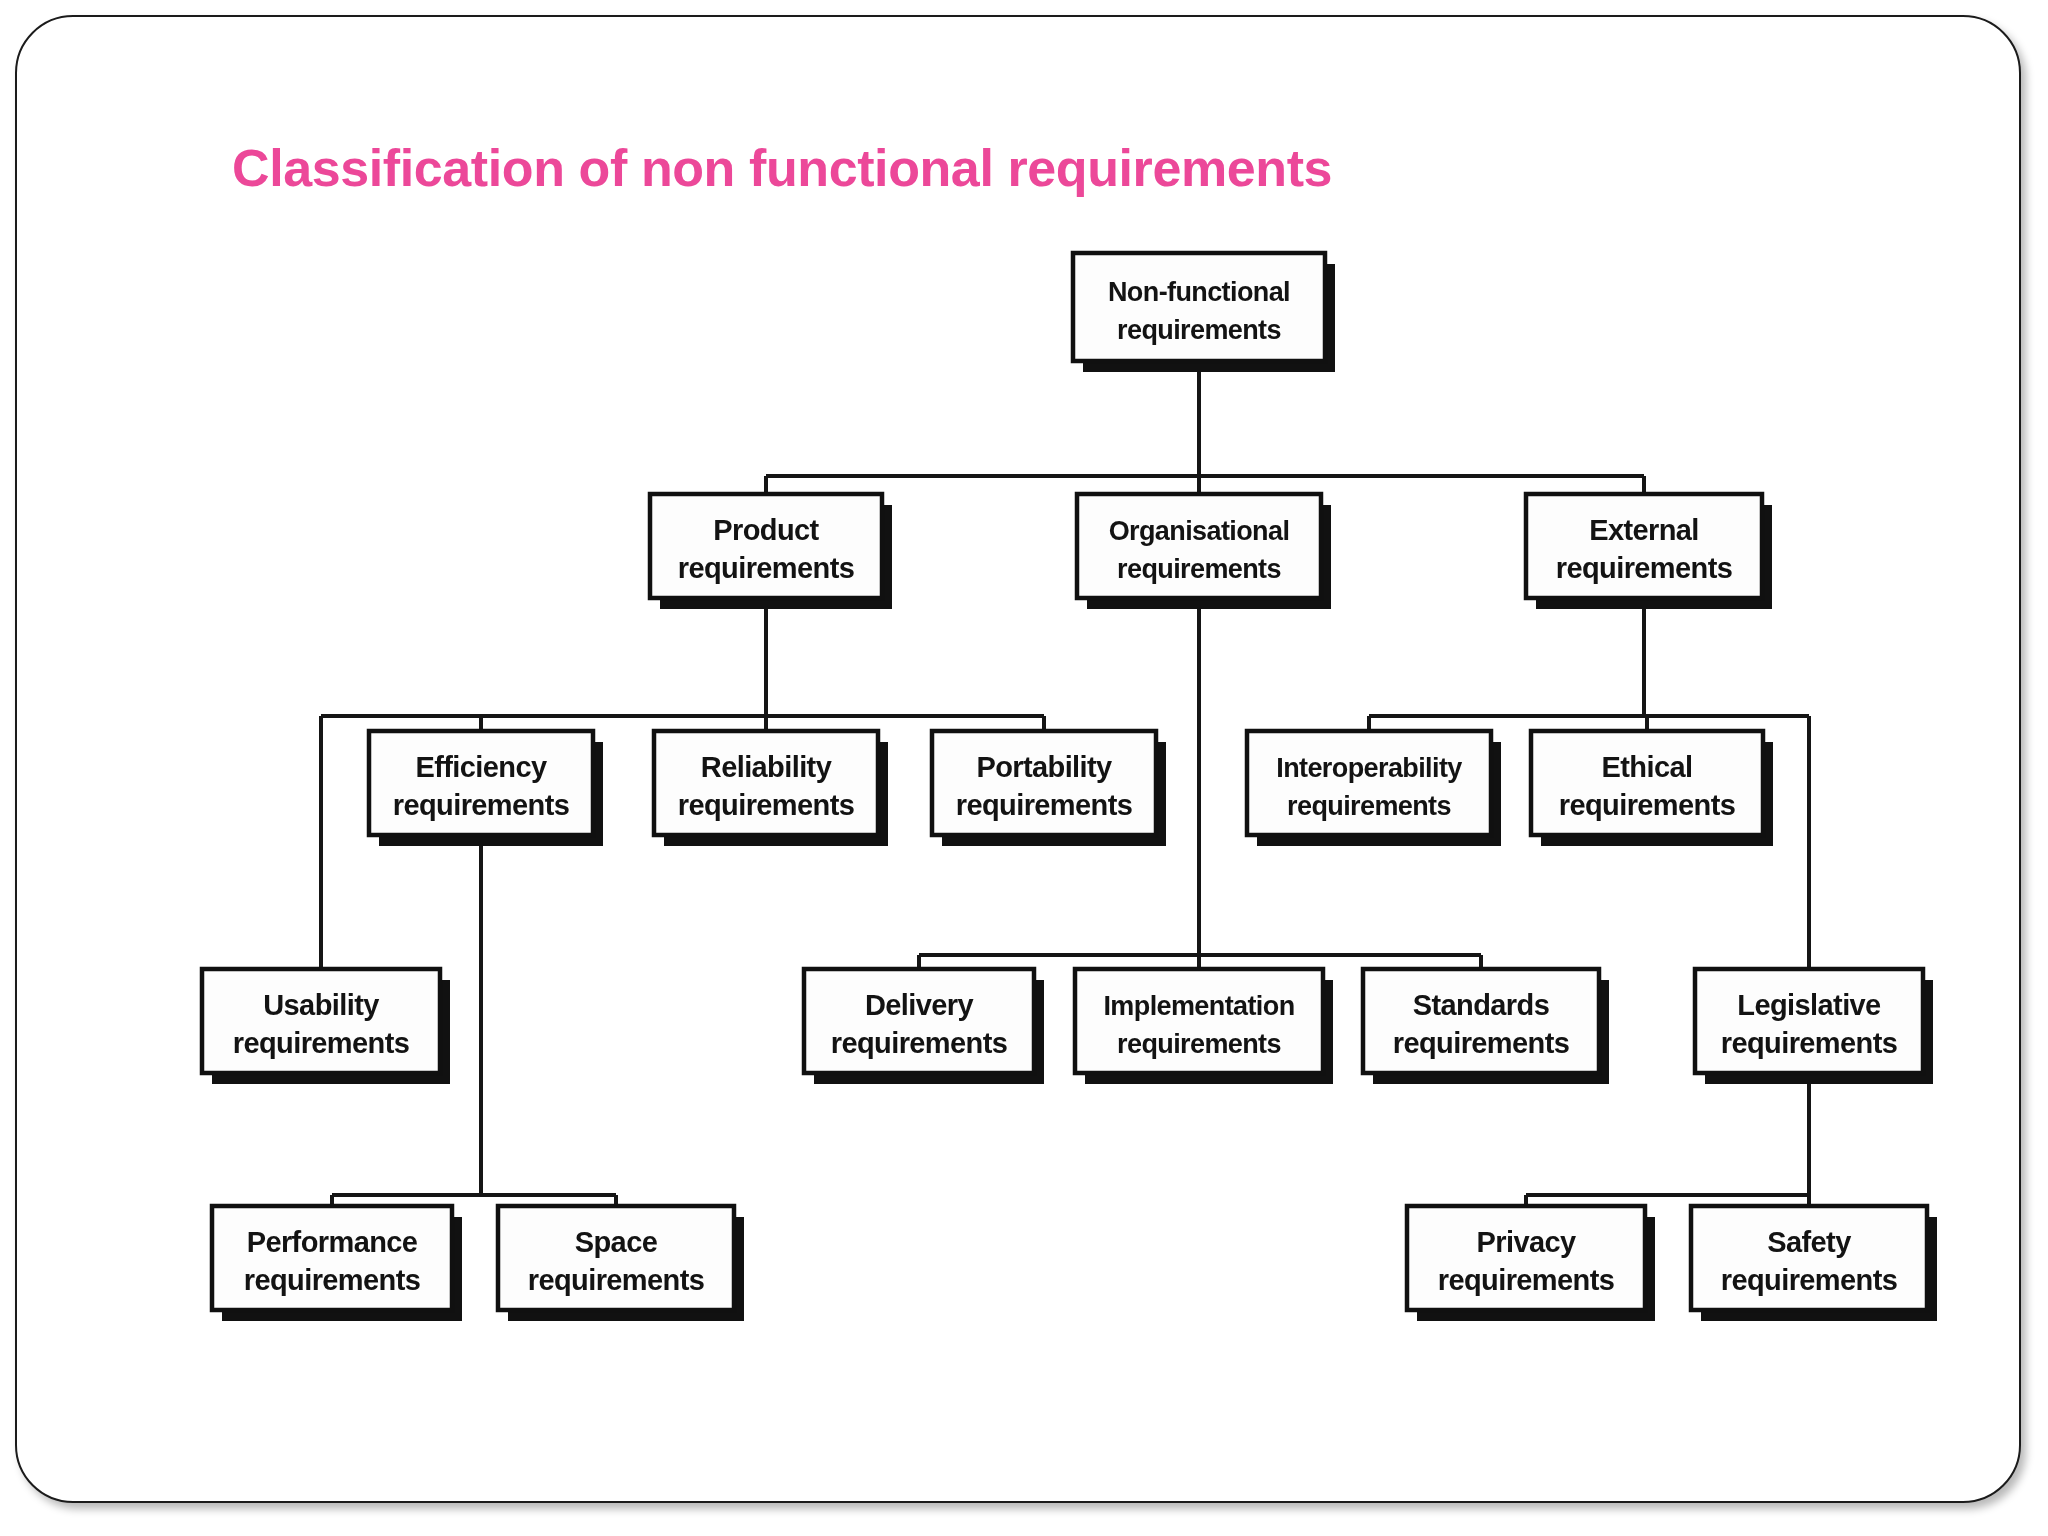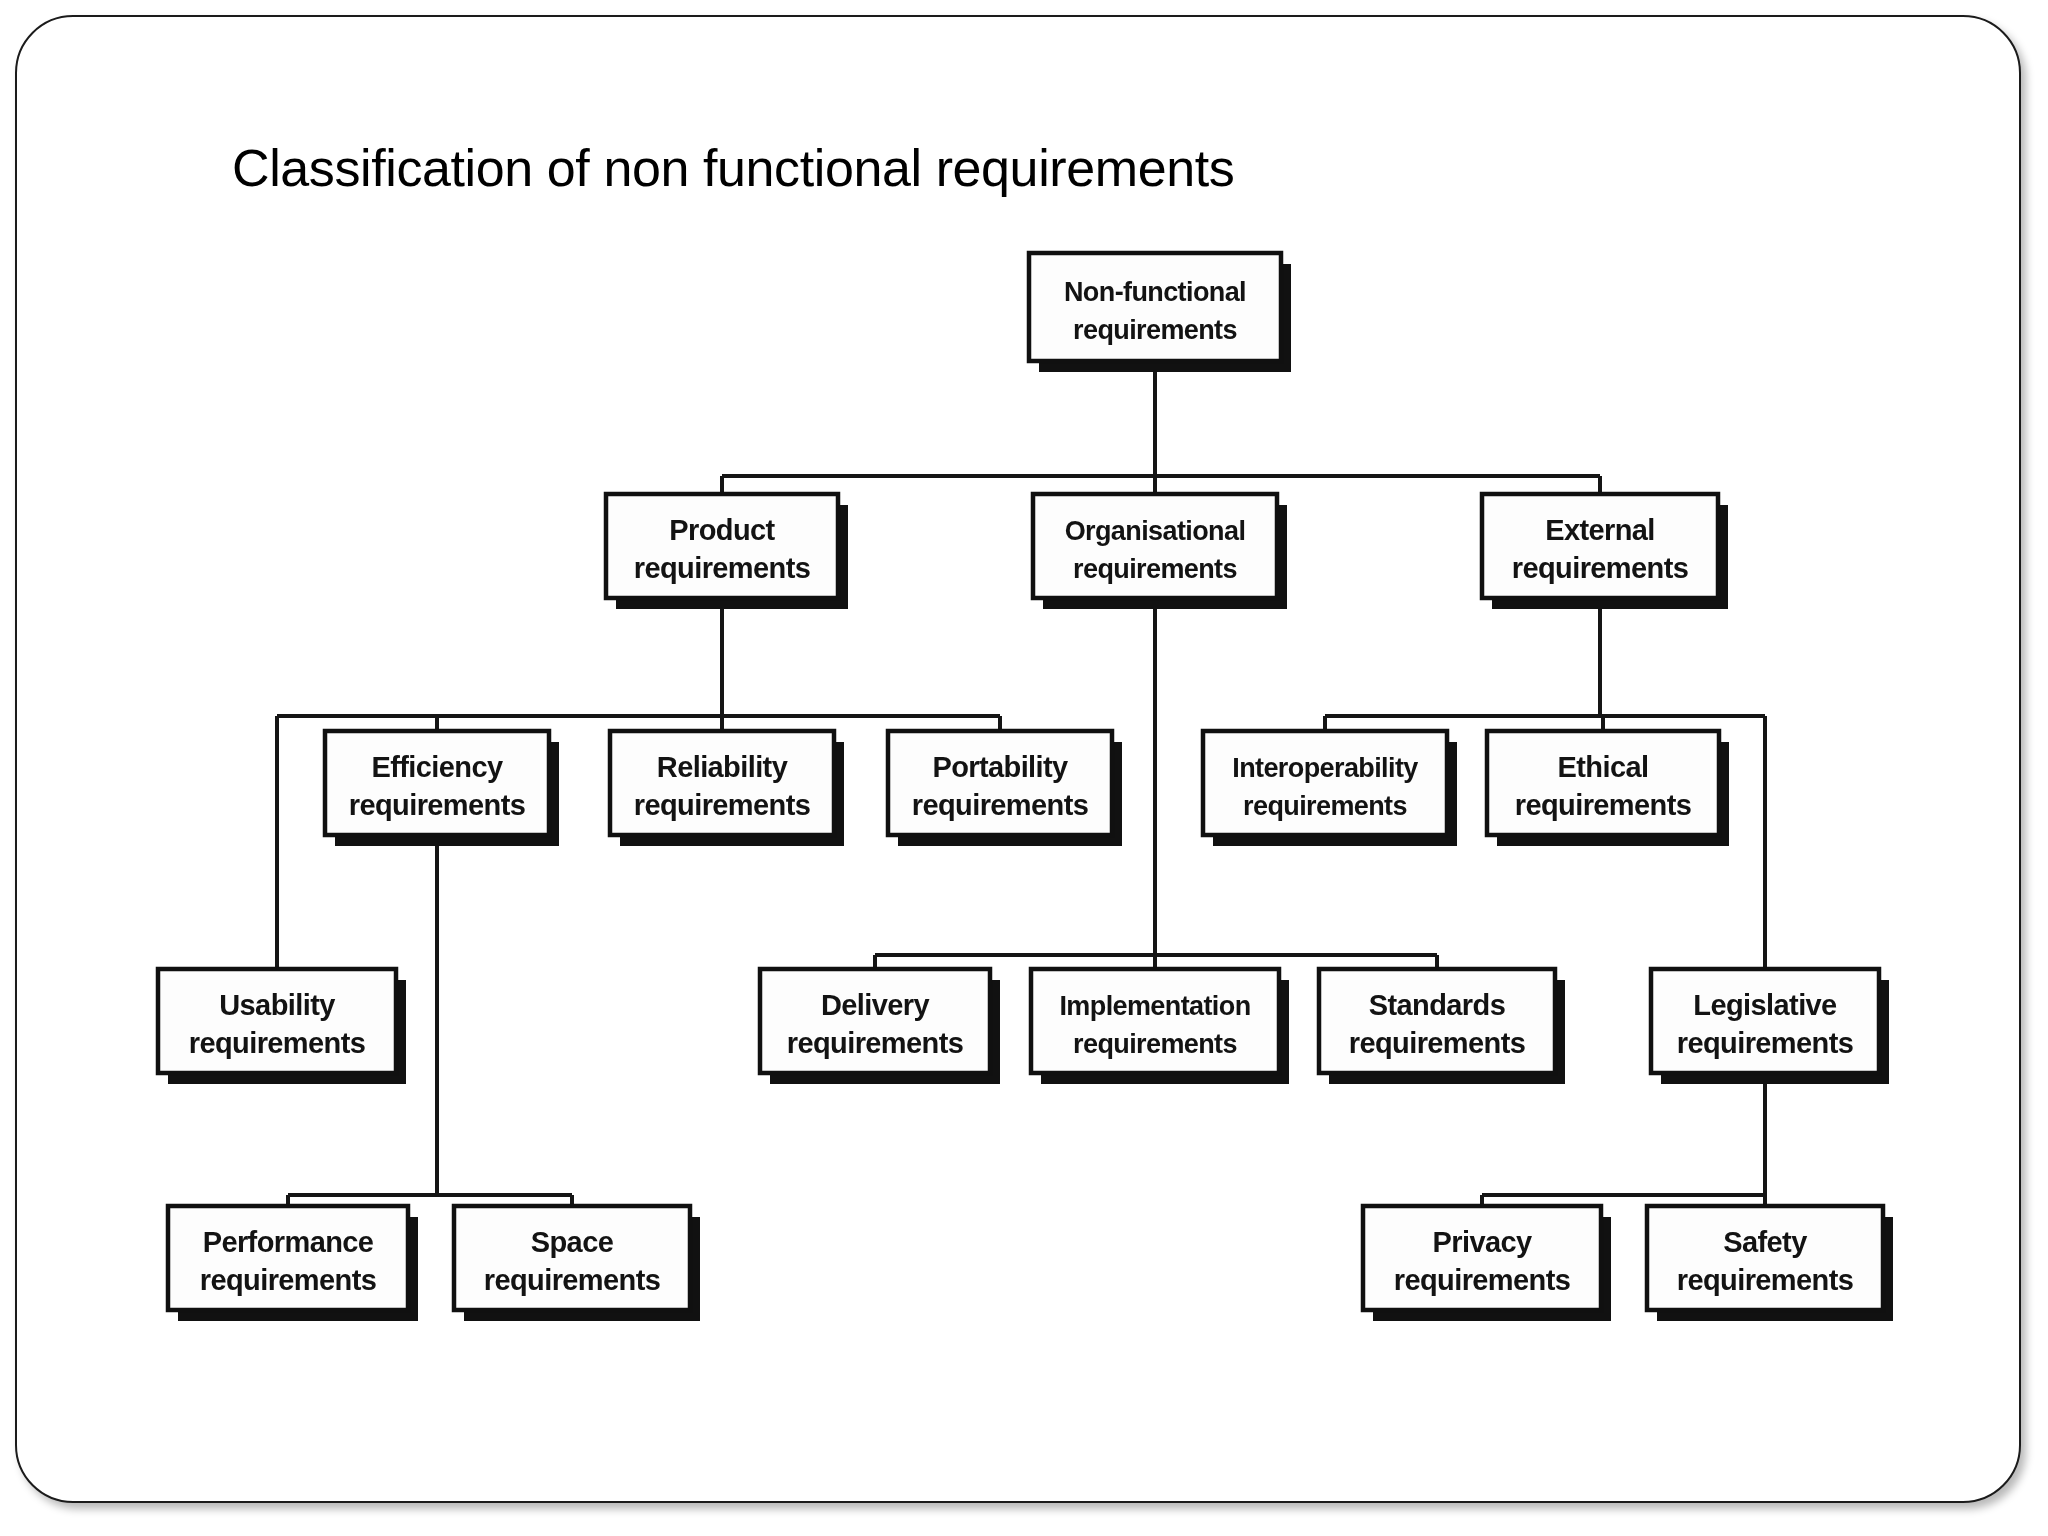--- a/index.html
+++ b/index.html
@@ -28,32 +28,33 @@
     border-radius: 58px;
     background: #ffffff;
     box-shadow: 5px 6px 9px rgba(0,0,0,0.28);
     box-sizing: border-box;
   }
   #slide-title {
     position: absolute;
     left: 232px;
     top: 138px;
     font-size: 52px;
-    font-weight: normal;
+    font-weight: bold;
     letter-spacing: -0.4px;
-    color: #000000;
+    color: #ec4899;
     white-space: nowrap;
     font-family: "Liberation Sans", sans-serif;
   }
   #diagram-wrap {
     position: absolute;
     left: 0;
     top: 0;
     width: 1693px;
     height: 1536px;
+    padding-left: 44px;
   }
   svg#tree { display: block; }
   .conn {
     stroke: #151515;
     stroke-width: 3.2;
     fill: none;
     shape-rendering: crispEdges;
   }
   .node-shadow { fill: #111111; }
   .node-box {

